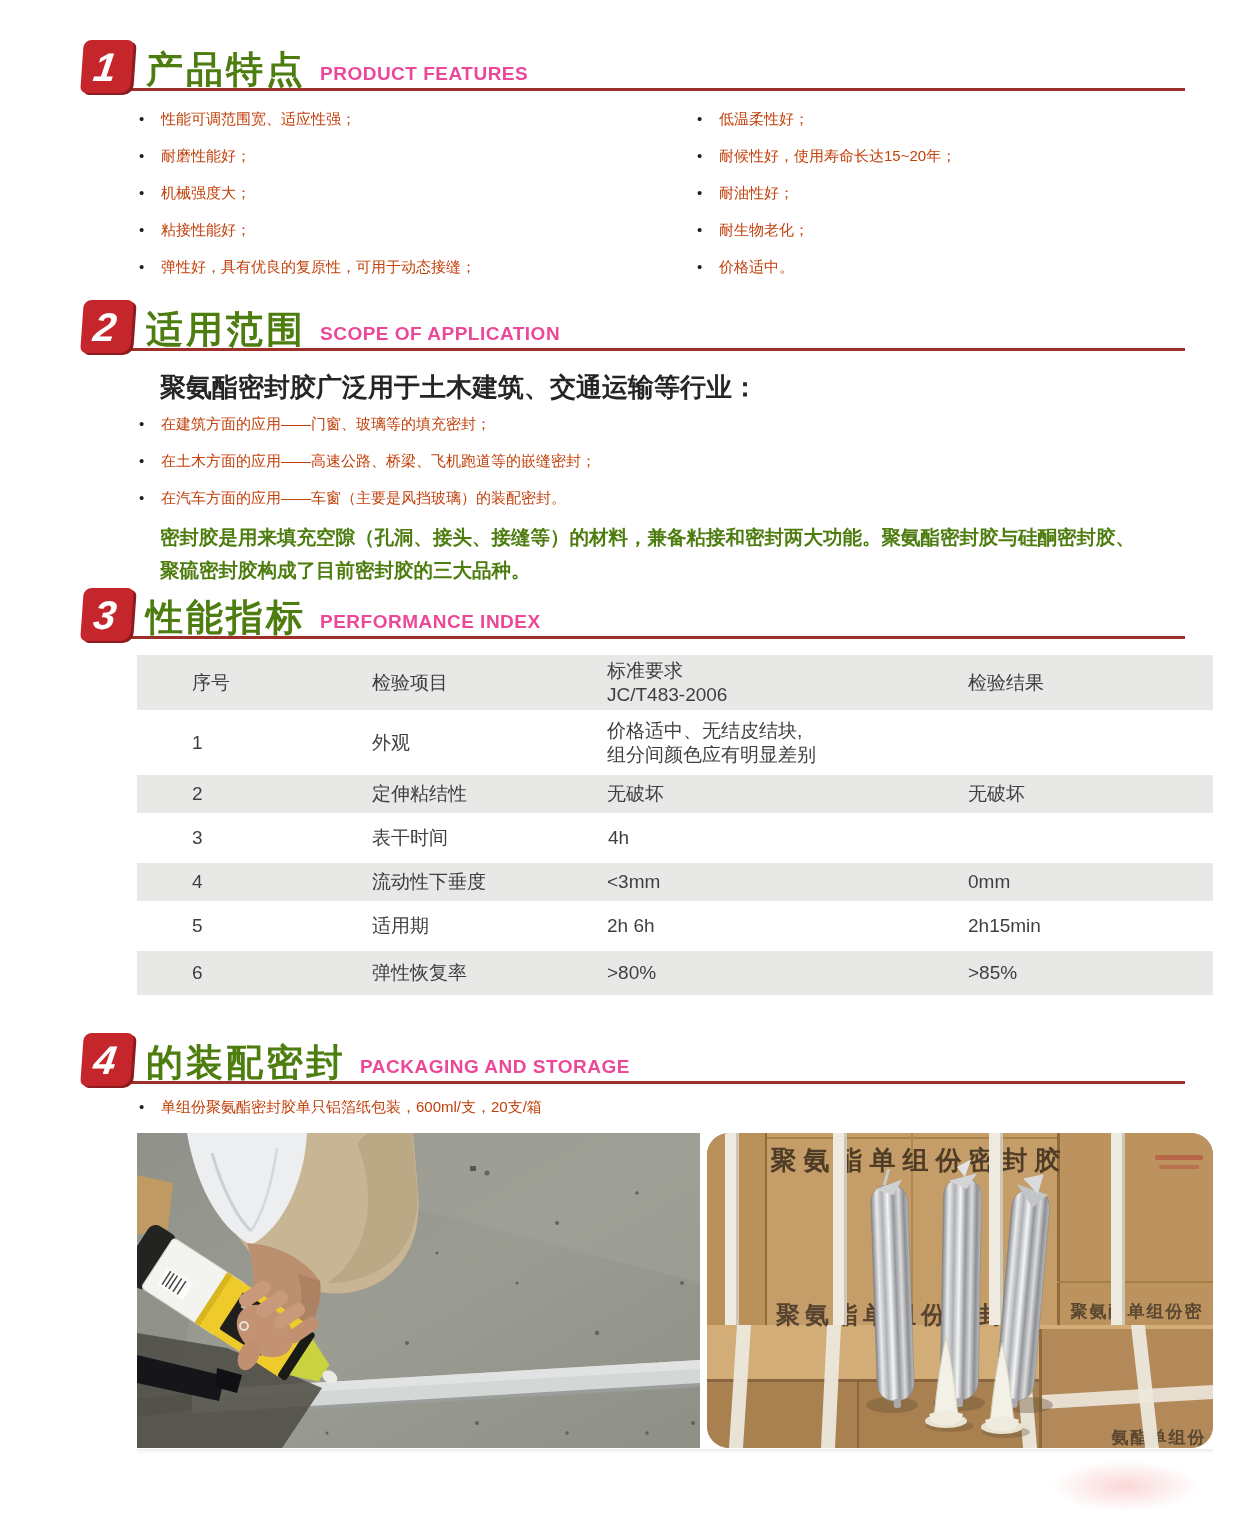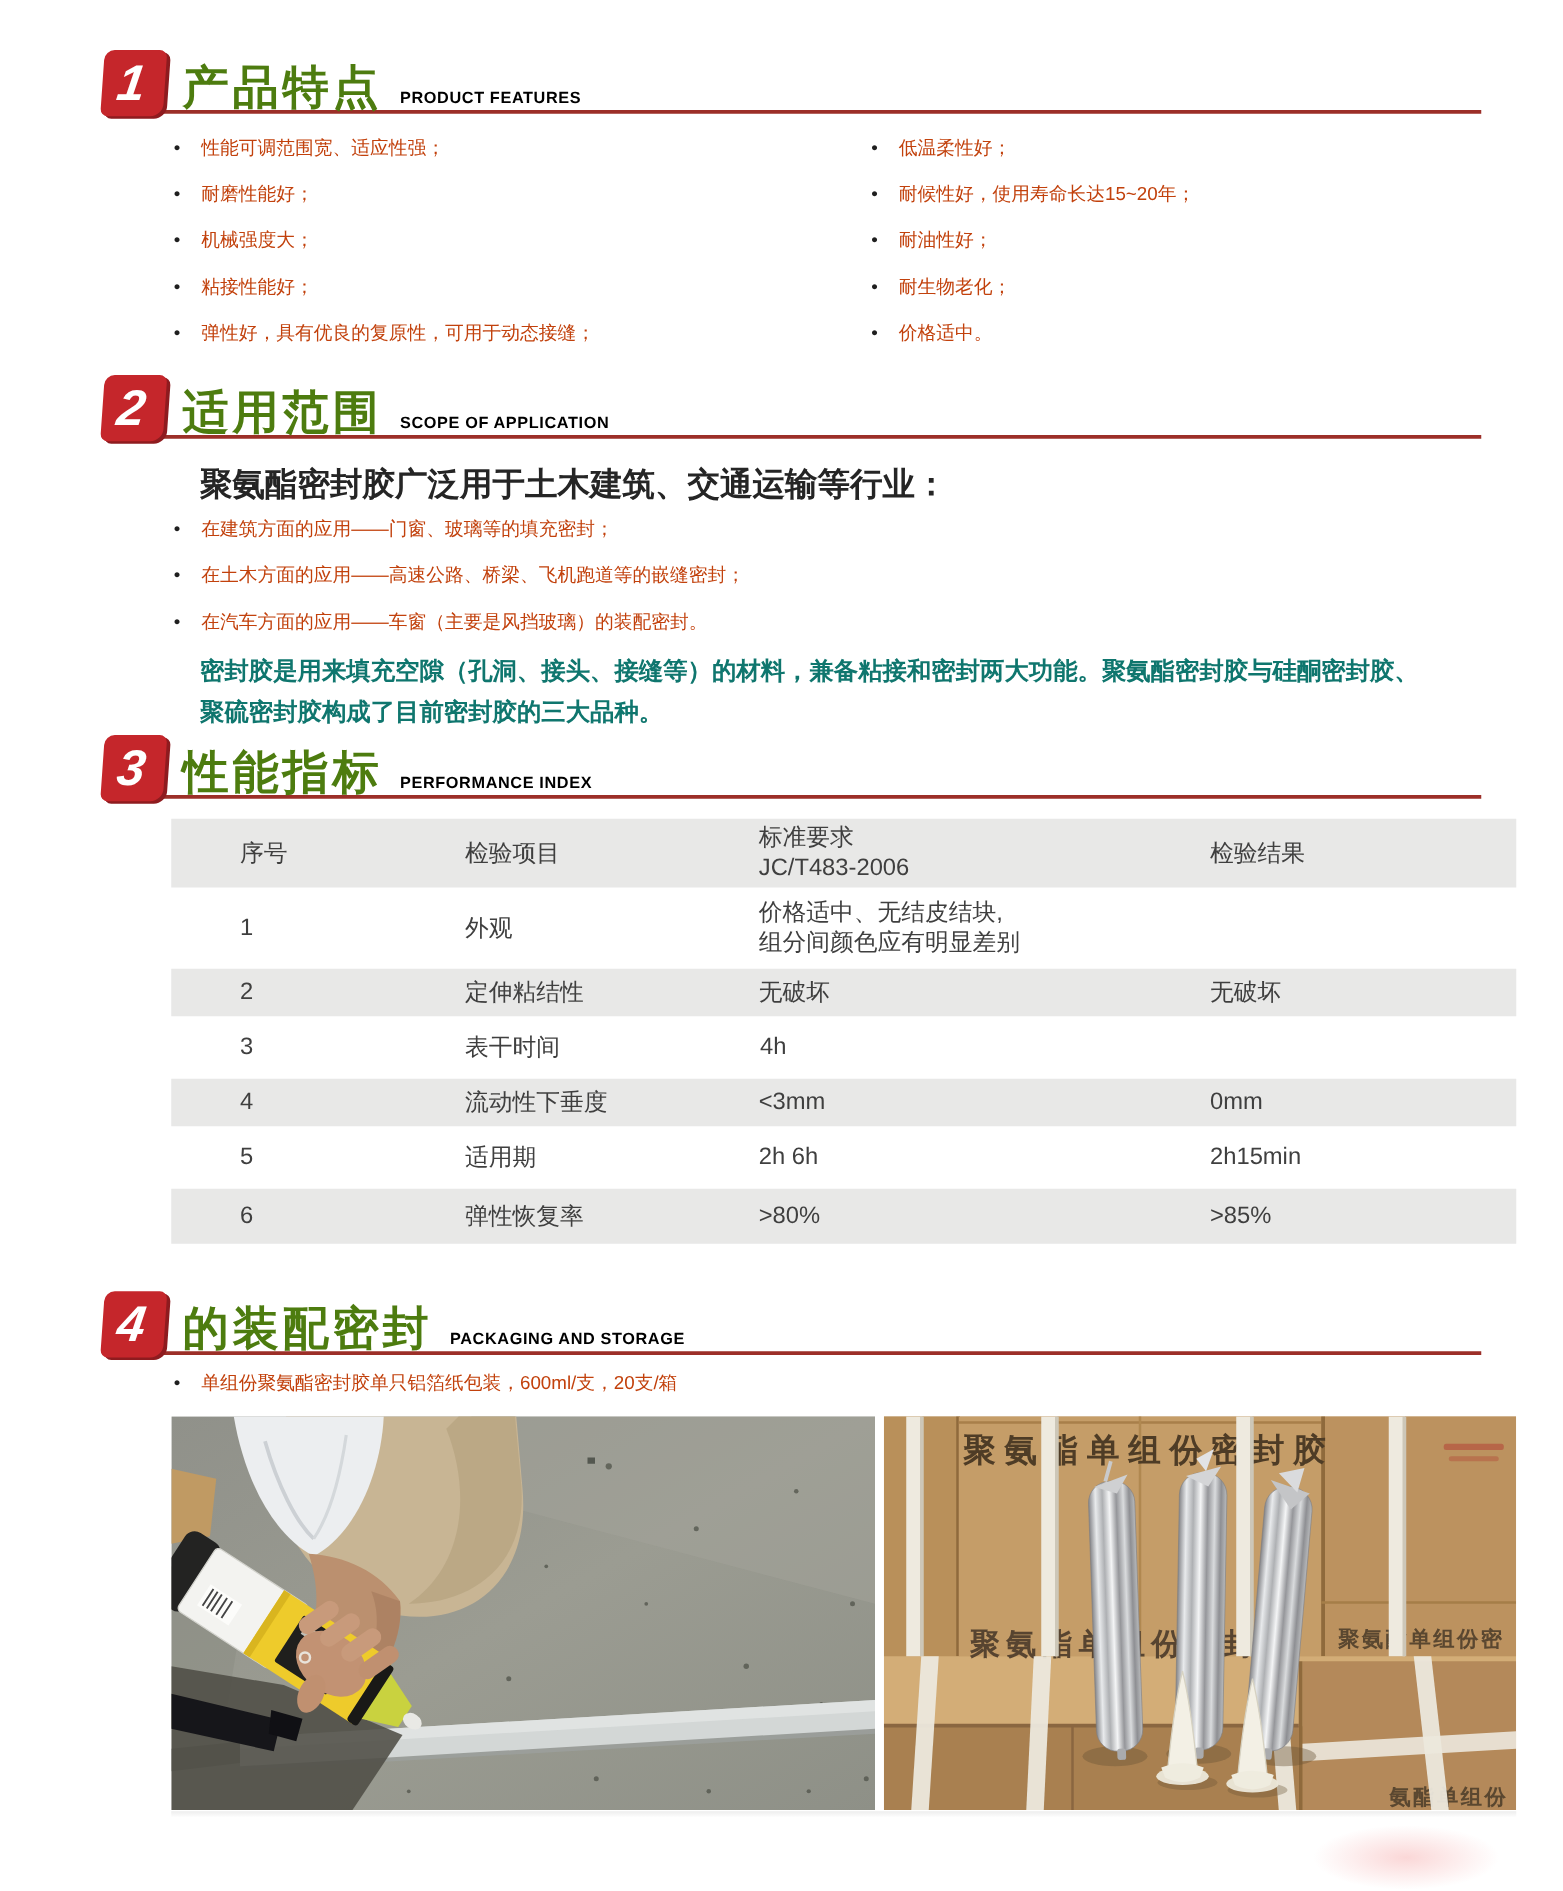--- a/index.html
+++ b/index.html
@@ -7,51 +7,51 @@
   .page{position:relative;width:1250px;height:1513px;background:#fff;overflow:hidden;}
 
   
   .sec-head{position:absolute;left:82px;width:1103px;height:48px;border-bottom:3px solid #9c2f28;}
   .numbox{position:absolute;left:0;top:0;width:50px;height:53px;background:#c5262b;
           border-radius:8px 6px 10px 6px;transform:skewX(-4deg);box-shadow:3px 2px 0 #8e1b1f;
           display:flex;align-items:center;justify-content:center;}
   .numbox span{color:#fff;font-style:italic;font-weight:700;font-size:40px;transform:skewX(-4deg);padding-right:3px;line-height:1;}
   .titles{position:absolute;left:64px;bottom:0;display:flex;align-items:flex-end;white-space:nowrap;}
   .zh{font-size:37px;font-weight:800;color:#4d7c0f;letter-spacing:3px;line-height:1;margin-right:14px;}
-  .en{font-size:13px;font-weight:700;color:#000000;padding-bottom:3px;letter-spacing:.5px;}
+  .en{font-size:19px;font-weight:700;color:#ec4899;padding-bottom:3px;letter-spacing:.5px;}
 
   
   .blist{position:absolute;list-style:none;margin:0;padding:0;}
   .blist li,.bullet-line{position:relative;padding-left:24px;line-height:37px;font-size:15px;color:#c2410c;}
   .blist li::before,.bullet-line::before{content:"•";position:absolute;left:2px;color:#1f1f1f;}
 
   
   .scope{position:absolute;left:137px;top:372px;width:1083px;color:#3a3a3a;}
   .scope .intro{padding-left:23px;font-weight:700;color:#252525;font-size:26px;line-height:30px;}
   .scope ul{list-style:none;margin:3px 0 0;padding:0;}
-  .scope .summary{padding-left:23px;font-weight:700;color:#0f766e;font-size:19.5px;line-height:33px;white-space:pre-line;margin-top:5px;}
+  .scope .summary{padding-left:23px;font-weight:700;color:#4d7c0f;font-size:19.5px;line-height:33px;white-space:pre-line;margin-top:5px;}
 
   
   .ptable{position:absolute;left:137px;top:655px;width:1076px;font-size:19px;color:#3f3f3f;}
   .trow{display:flex;align-items:center;}
   .trow.gray{background:#e8e8e7;}
   .c1{width:203px;padding-left:55px;box-sizing:border-box;}
   .c2{width:234px;padding-left:32px;box-sizing:border-box;}
   .c3{width:360px;padding-left:33px;box-sizing:border-box;}
   .c4{flex:1;padding-left:34px;box-sizing:border-box;}
   .ml{white-space:pre-line;line-height:24px;}
   .hh{height:55px}.h1{height:65px}.h2{height:38px}.h3{height:50px}.h4{height:38px}.h5{height:50px}.h6{height:44px}
 
   
   .pack-note{position:absolute;left:137px;top:1092px;width:1000px;line-height:30px;}
 
   
   .photo{position:absolute;top:1133px;height:315px;overflow:hidden;}
   .photo-left{left:137px;width:563px;}
-  .photo-right{left:707px;width:506px;}
+  .photo-right{left:707px;width:506px;border-radius:22px;}
   .photo svg{display:block;}
   .photo-shadow{position:absolute;left:137px;top:1449px;width:1076px;height:5px;
     background:linear-gradient(#00000012,transparent);}
   .smudge{position:absolute;left:1050px;top:1460px;width:150px;height:52px;
     background:radial-gradient(ellipse at center,rgba(243,150,150,.38),rgba(243,150,150,0) 70%);}
 </style>
 </head>
 <body>
 
 <div class="page">

